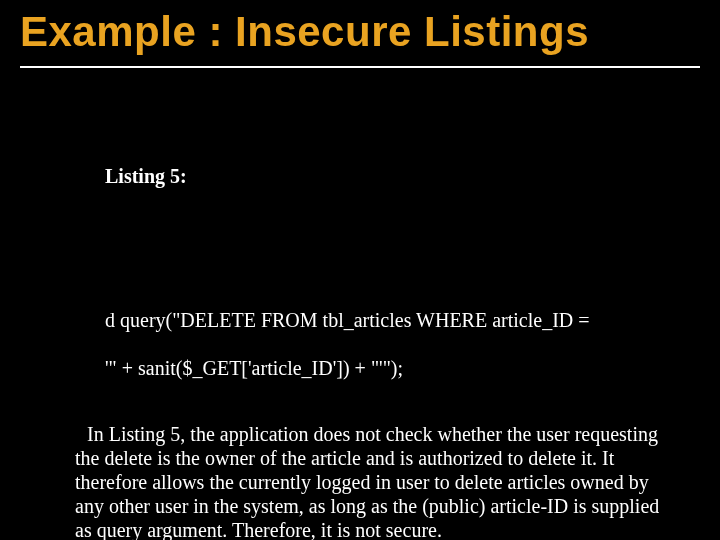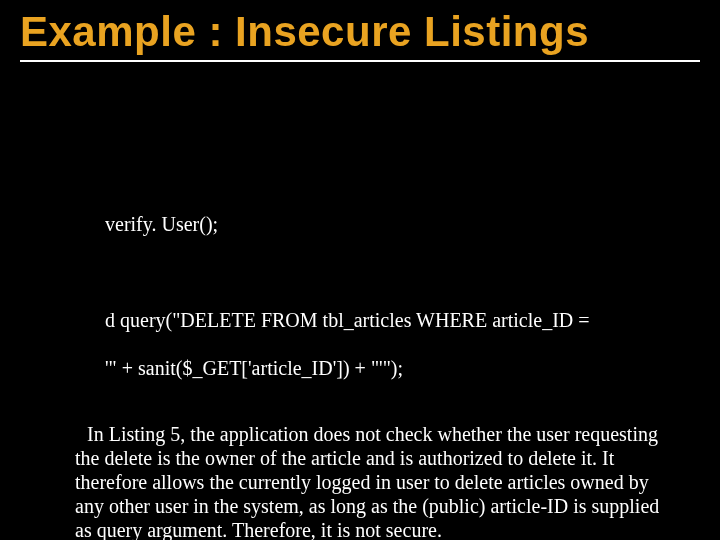--- a/index.html
+++ b/index.html
@@ -21,21 +21,21 @@
   .title {
     position: absolute;
     top: 8px;
     left: 20px;
     right: 20px;
     color: #e9a321;
     font-family: "Trebuchet MS", "Segoe UI", Arial, sans-serif;
     font-size: 42px;
     font-weight: 700;
     letter-spacing: 0.5px;
-    padding-bottom: 4px;
+    padding-bottom: 10px;
     border-bottom: 2px solid #ffffff;
   }
   .body {
     position: absolute;
     top: 140px;
     left: 75px;
     right: 60px;
     color: #ffffff;
     font-size: 20px;
     line-height: 1.2;
@@ -51,21 +51,21 @@
     text-indent: 12px;
   }
 </style>
 </head>
 <body>
 
 <div class="slide">
   <div class="title">Example : Insecure Listings</div>
   <div class="body">
     <div class="code">
+      <span class="listing-label">Listing 5:</span><br>
       <br>
-      <span>verify. User();</span><br>
       <br>
       <span>d query("DELETE FROM tbl_articles WHERE article_ID =</span><br>
       <span>'" + sanit($_GET['article_ID']) + "'");</span>
     </div>
     <div class="paragraph">In Listing 5, the application does not check whether the user requesting the delete is the owner of the article and is authorized to delete it. It therefore allows the currently logged in user to delete articles owned by any other user in the system, as long as the (public) article-ID is supplied as query argument. Therefore, it is not secure.</div>
   </div>
 </div>
 
 </body></html>

